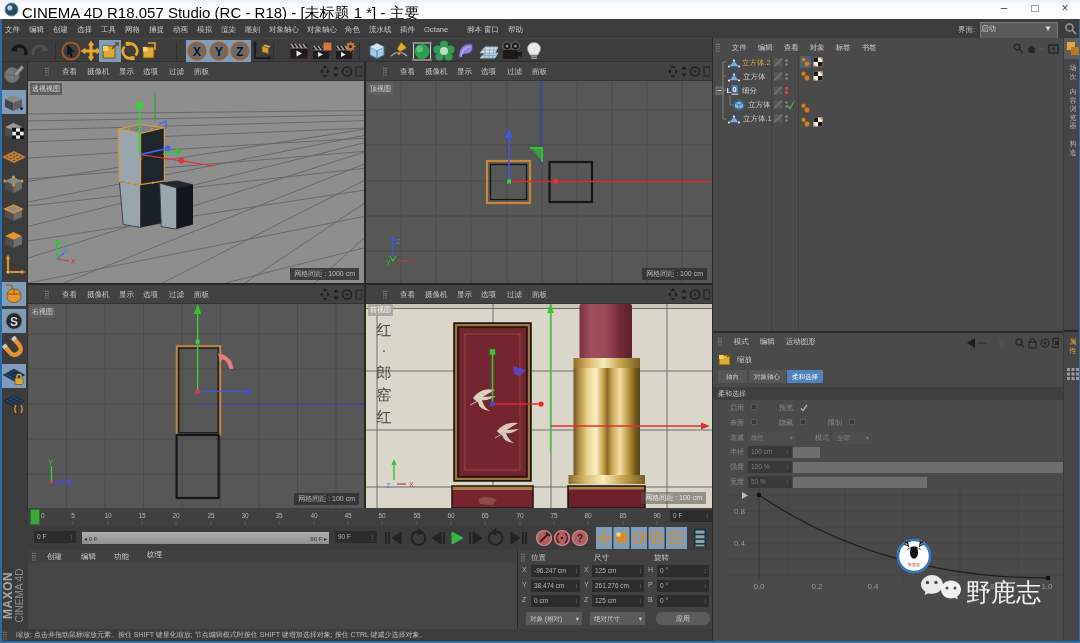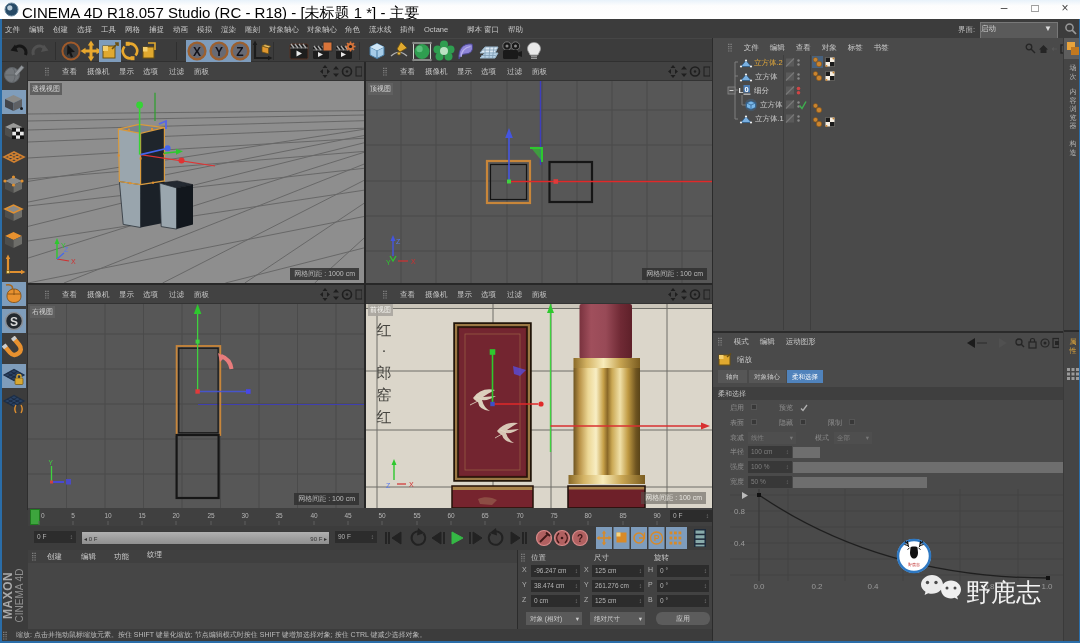--- a/index.html
+++ b/index.html
@@ -687,21 +687,21 @@
           <text x="43" y="183" fill="#d03030">X</text>
         </g>
 </svg>
 <div class="vplabel" style="top:19px;background:rgba(168,165,158,.9);color:#f4f3ee">前视图</div>
 <div class="gridlab" style="right:6px;bottom:4px;background:rgba(90,88,82,.55);color:#e8e6e0">网格间距 : 100 cm</div>
 </div>
 <div class="abs" id="vpdivh"></div>
 <div class="abs" id="vpdivv"></div>
 
 <div class="abs" id="rpanel">
-  <div id="om" style="position:absolute;left:12px;top:0;width:350px;height:292px">
+  <div id="om" style="position:absolute;left:0;top:0;width:350px;height:292px">
     <div class="pmenu" style="left:2px;top:5px"><span style="color:#8a8a8a;font-size:8px">⣿</span><span>文件</span><span>编辑</span><span>查看</span><span>对象</span><span>标签</span><span>书签</span></div>
     <svg style="position:absolute;left:300px;top:5px" width="46" height="12" viewBox="0 0 46 12">
           <g stroke="#252525" fill="none">
             <circle cx="4" cy="4" r="2.8" stroke-width="1.3"></circle>
             <line x1="6" y1="6" x2="10" y2="10" stroke-width="1.5"></line>
             <path d="M14 6.5 L18.5 2 L23 6.5 L21.5 6.5 L21.5 10 L15.5 10 L15.5 6.5 Z" fill="#252525" stroke="none"></path>
             <path d="M27 6 L32 6 M27 6 L29 4.5 M27 6 L29 7.5" stroke="#555" stroke-width="1.2"></path>
             <rect x="36" y="2" width="9" height="8" stroke-width="1.4"></rect>
             <path d="M38.5 6 L42.5 6 M40.5 4 L40.5 8" stroke-width="1.2"></path>
           </g>

